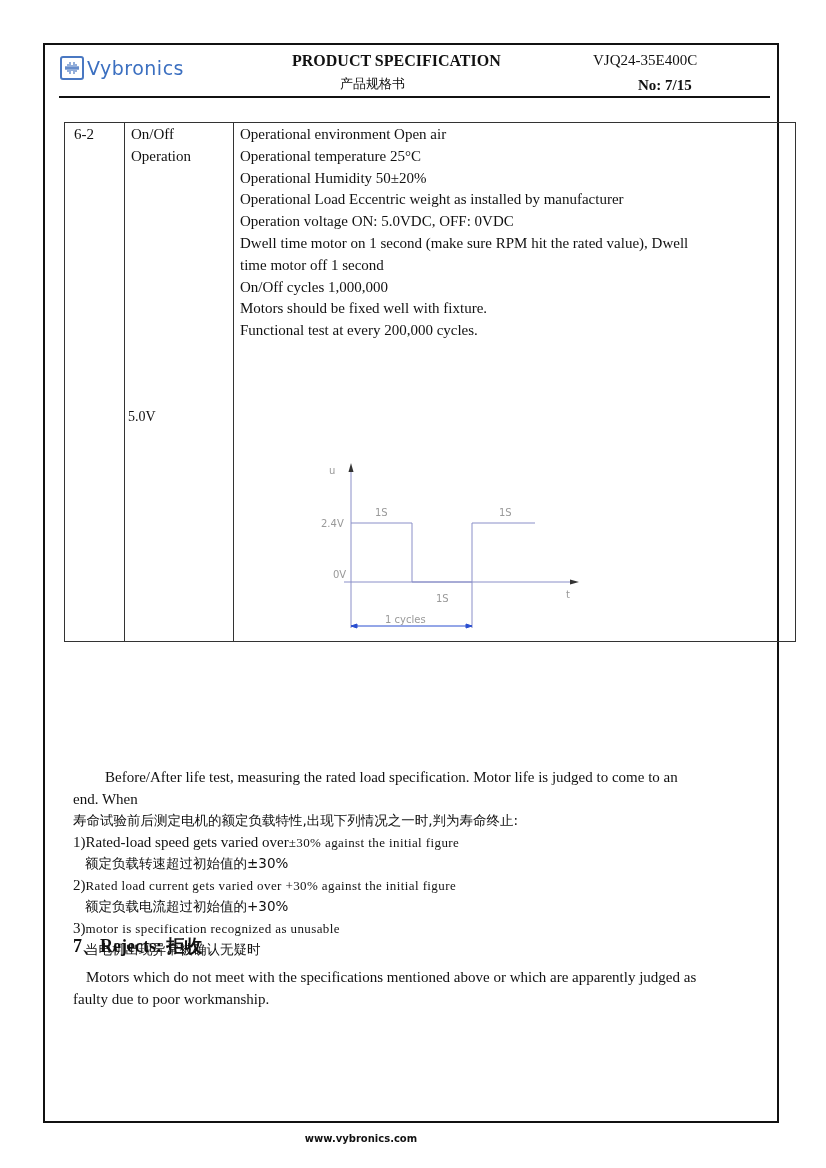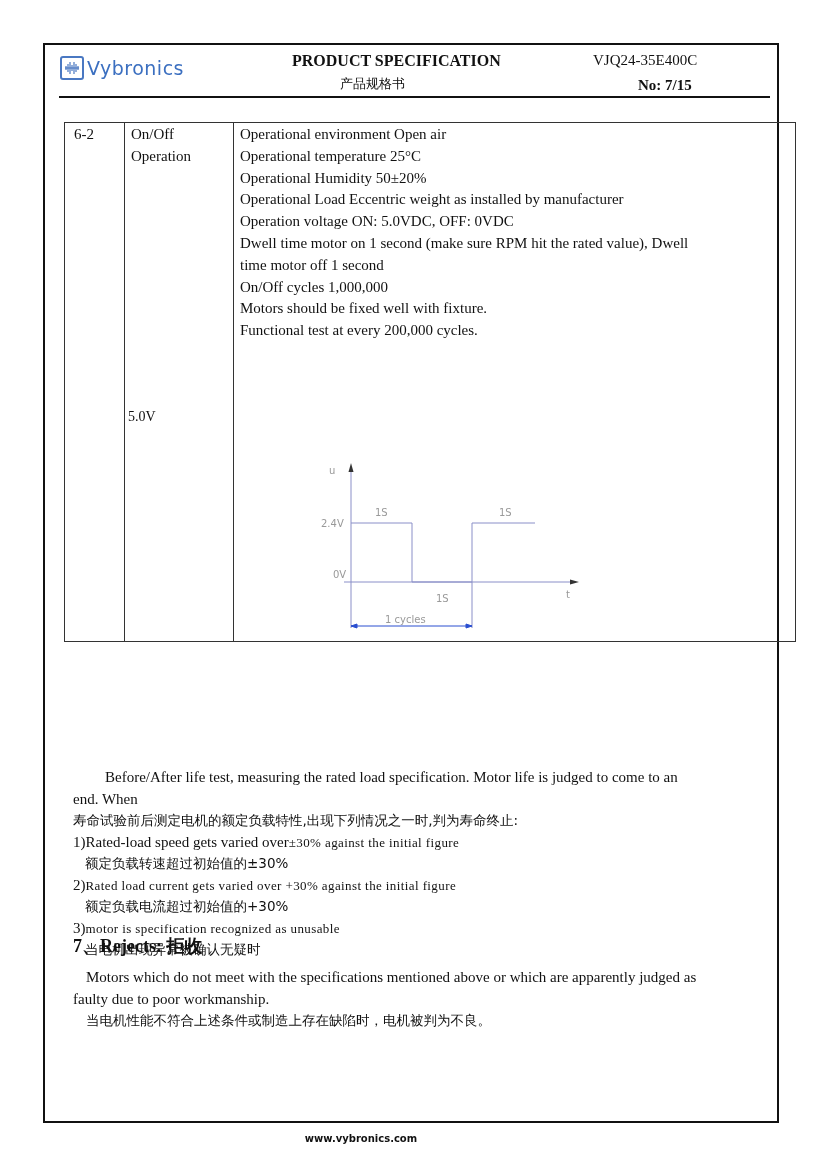--- a/index.html
+++ b/index.html
@@ -127,16 +127,15 @@
   <div style="white-space:nowrap;">
     <span>3)</span><span class="mono">motor is specification recognized as unusable</span>
   </div>
   <div class="cn" style="padding-left:12px;">当电机出现异常被确认无疑时</div>
 </div>
 
 <div class="h7">7、Rejects: 拒收</div>
 <div class="para" style="left:73px; top:967px;">
   <div style="text-indent:13px; white-space:nowrap;">Motors which do not meet with the specifications mentioned above or which are apparently judged as</div>
   <div>faulty due to poor workmanship.</div>
-  <div class="cn" style="padding-left:13px;">当电机性能不符合上述条件或制造上存在缺陷时，电机被判为不良。</div>
 </div>
 
 <div class="footer">www.vybronics.com</div>
 
 </body></html>

